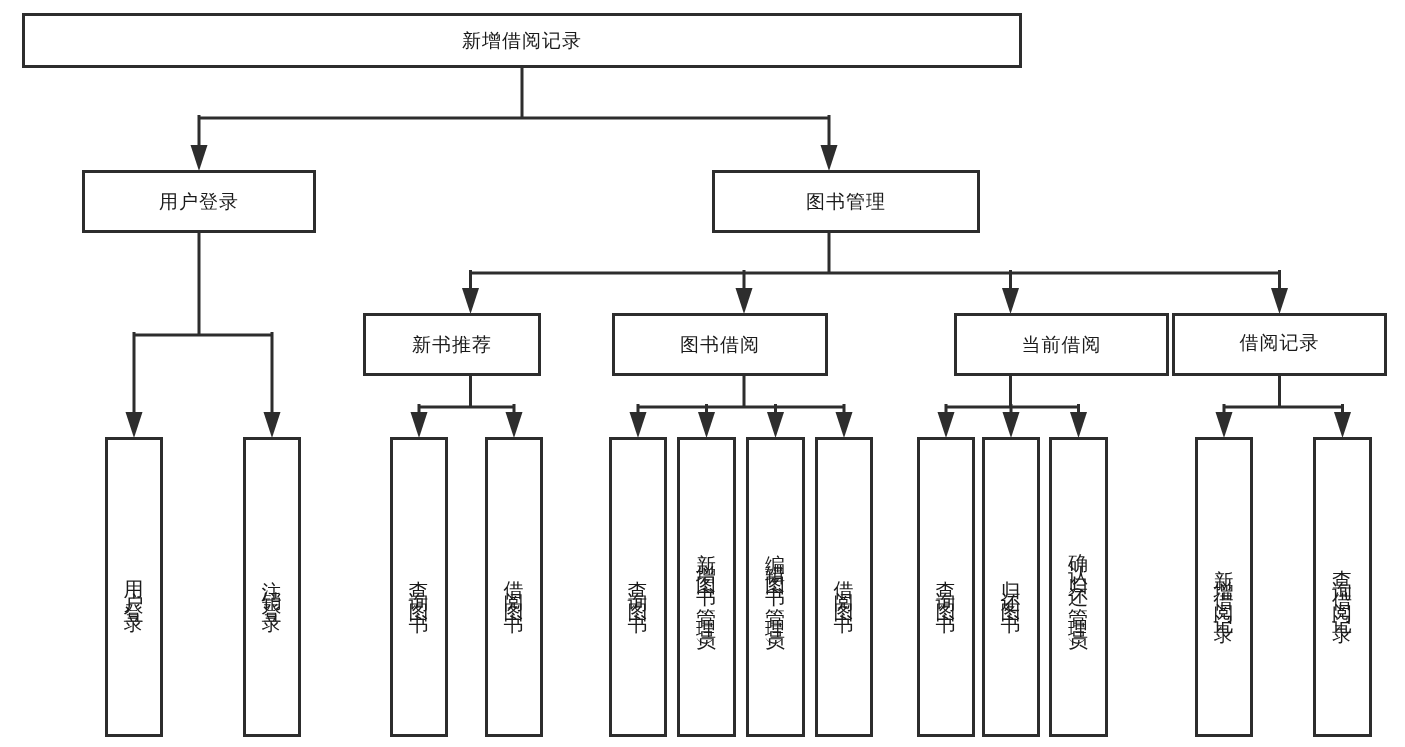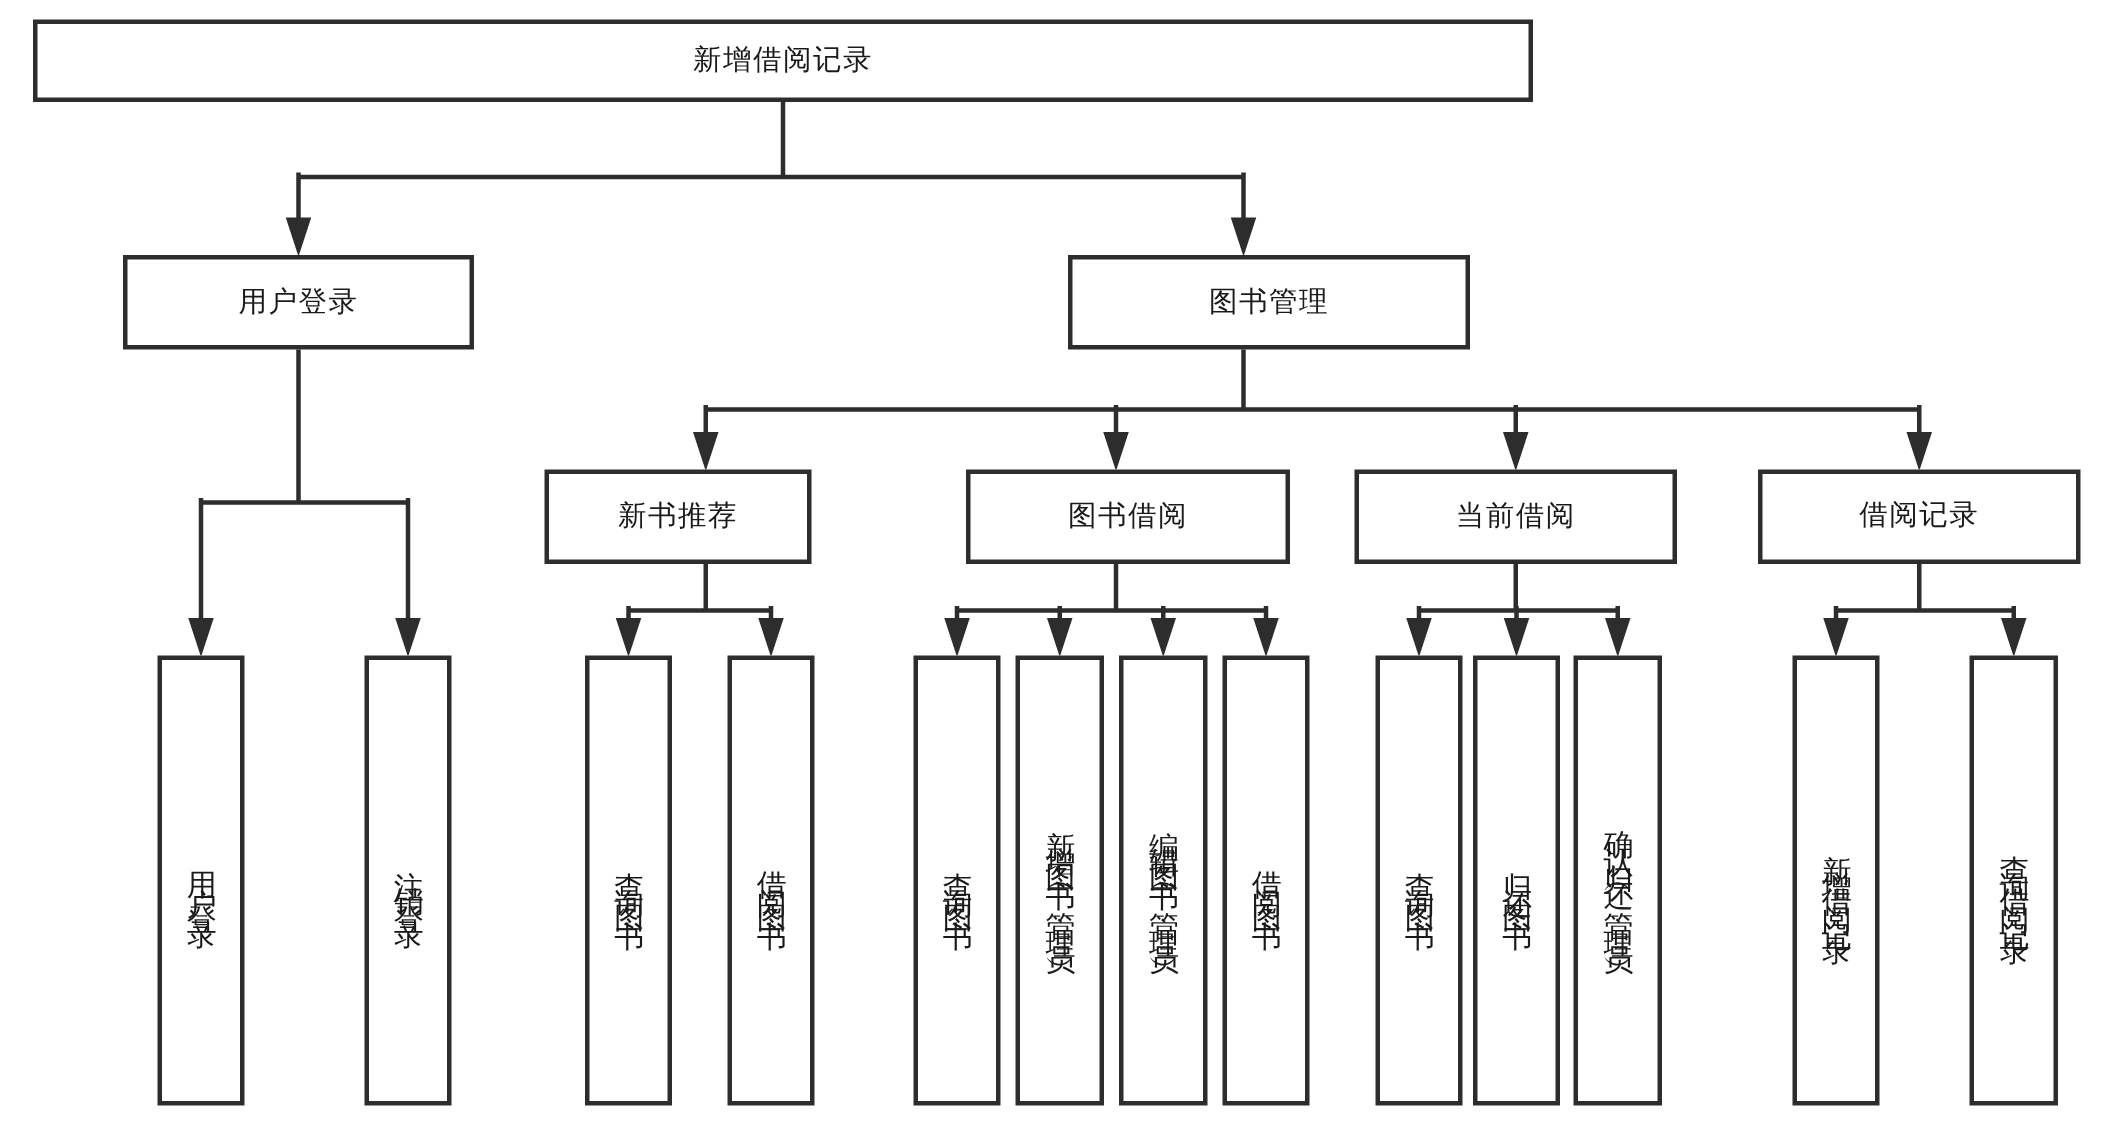--- a/index.html
+++ b/index.html
@@ -84,24 +84,24 @@
       </div>
       <div class="node" style="left: 82px; top: 170px; width: 234px; height: 63px;">
         <span class="label">用户登录</span>
       </div>
       <div class="node" style="left: 712px; top: 170px; width: 268px; height: 63px;">
         <span class="label">图书管理</span>
       </div>
       <div class="node" style="left: 363px; top: 313px; width: 178px; height: 63px;">
         <span class="label">新书推荐</span>
       </div>
-      <div class="node" style="left: 644px; top: 313px; width: 216px; height: 63px;">
+      <div class="node" style="left: 612px; top: 313px; width: 216px; height: 63px;">
         <span class="label">图书借阅</span>
       </div>
-      <div class="node" style="left: 903px; top: 313px; width: 215px; height: 63px;">
+      <div class="node" style="left: 954px; top: 313px; width: 215px; height: 63px;">
         <span class="label">当前借阅</span>
       </div>
       <div class="node" style="left: 1172px; top: 313px; width: 215px; height: 63px; font-family: Liberation Mono, monospace;">
         <span class="label">借阅记录</span>
       </div>
       <div class="node v" style="left: 105px; top: 437px; width: 58px; height: 300px;">
         <span class="label">用户登录</span>
       </div>
       <div class="node v" style="left: 243px; top: 437px; width: 58px; height: 300px;">
         <span class="label">注销登录</span>

